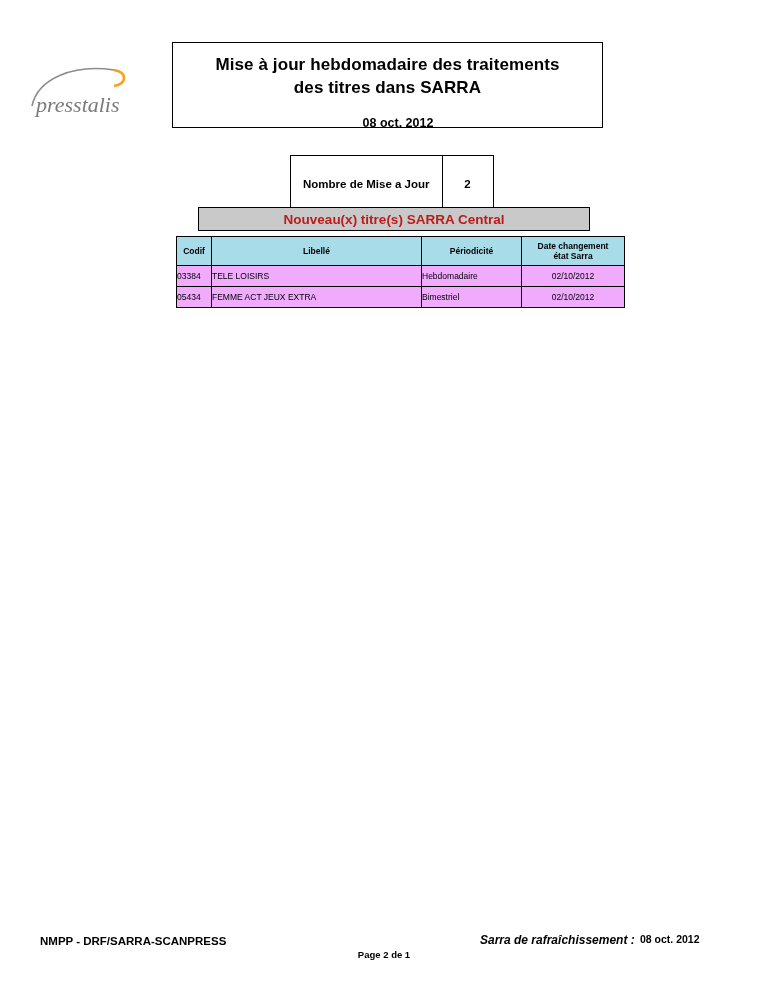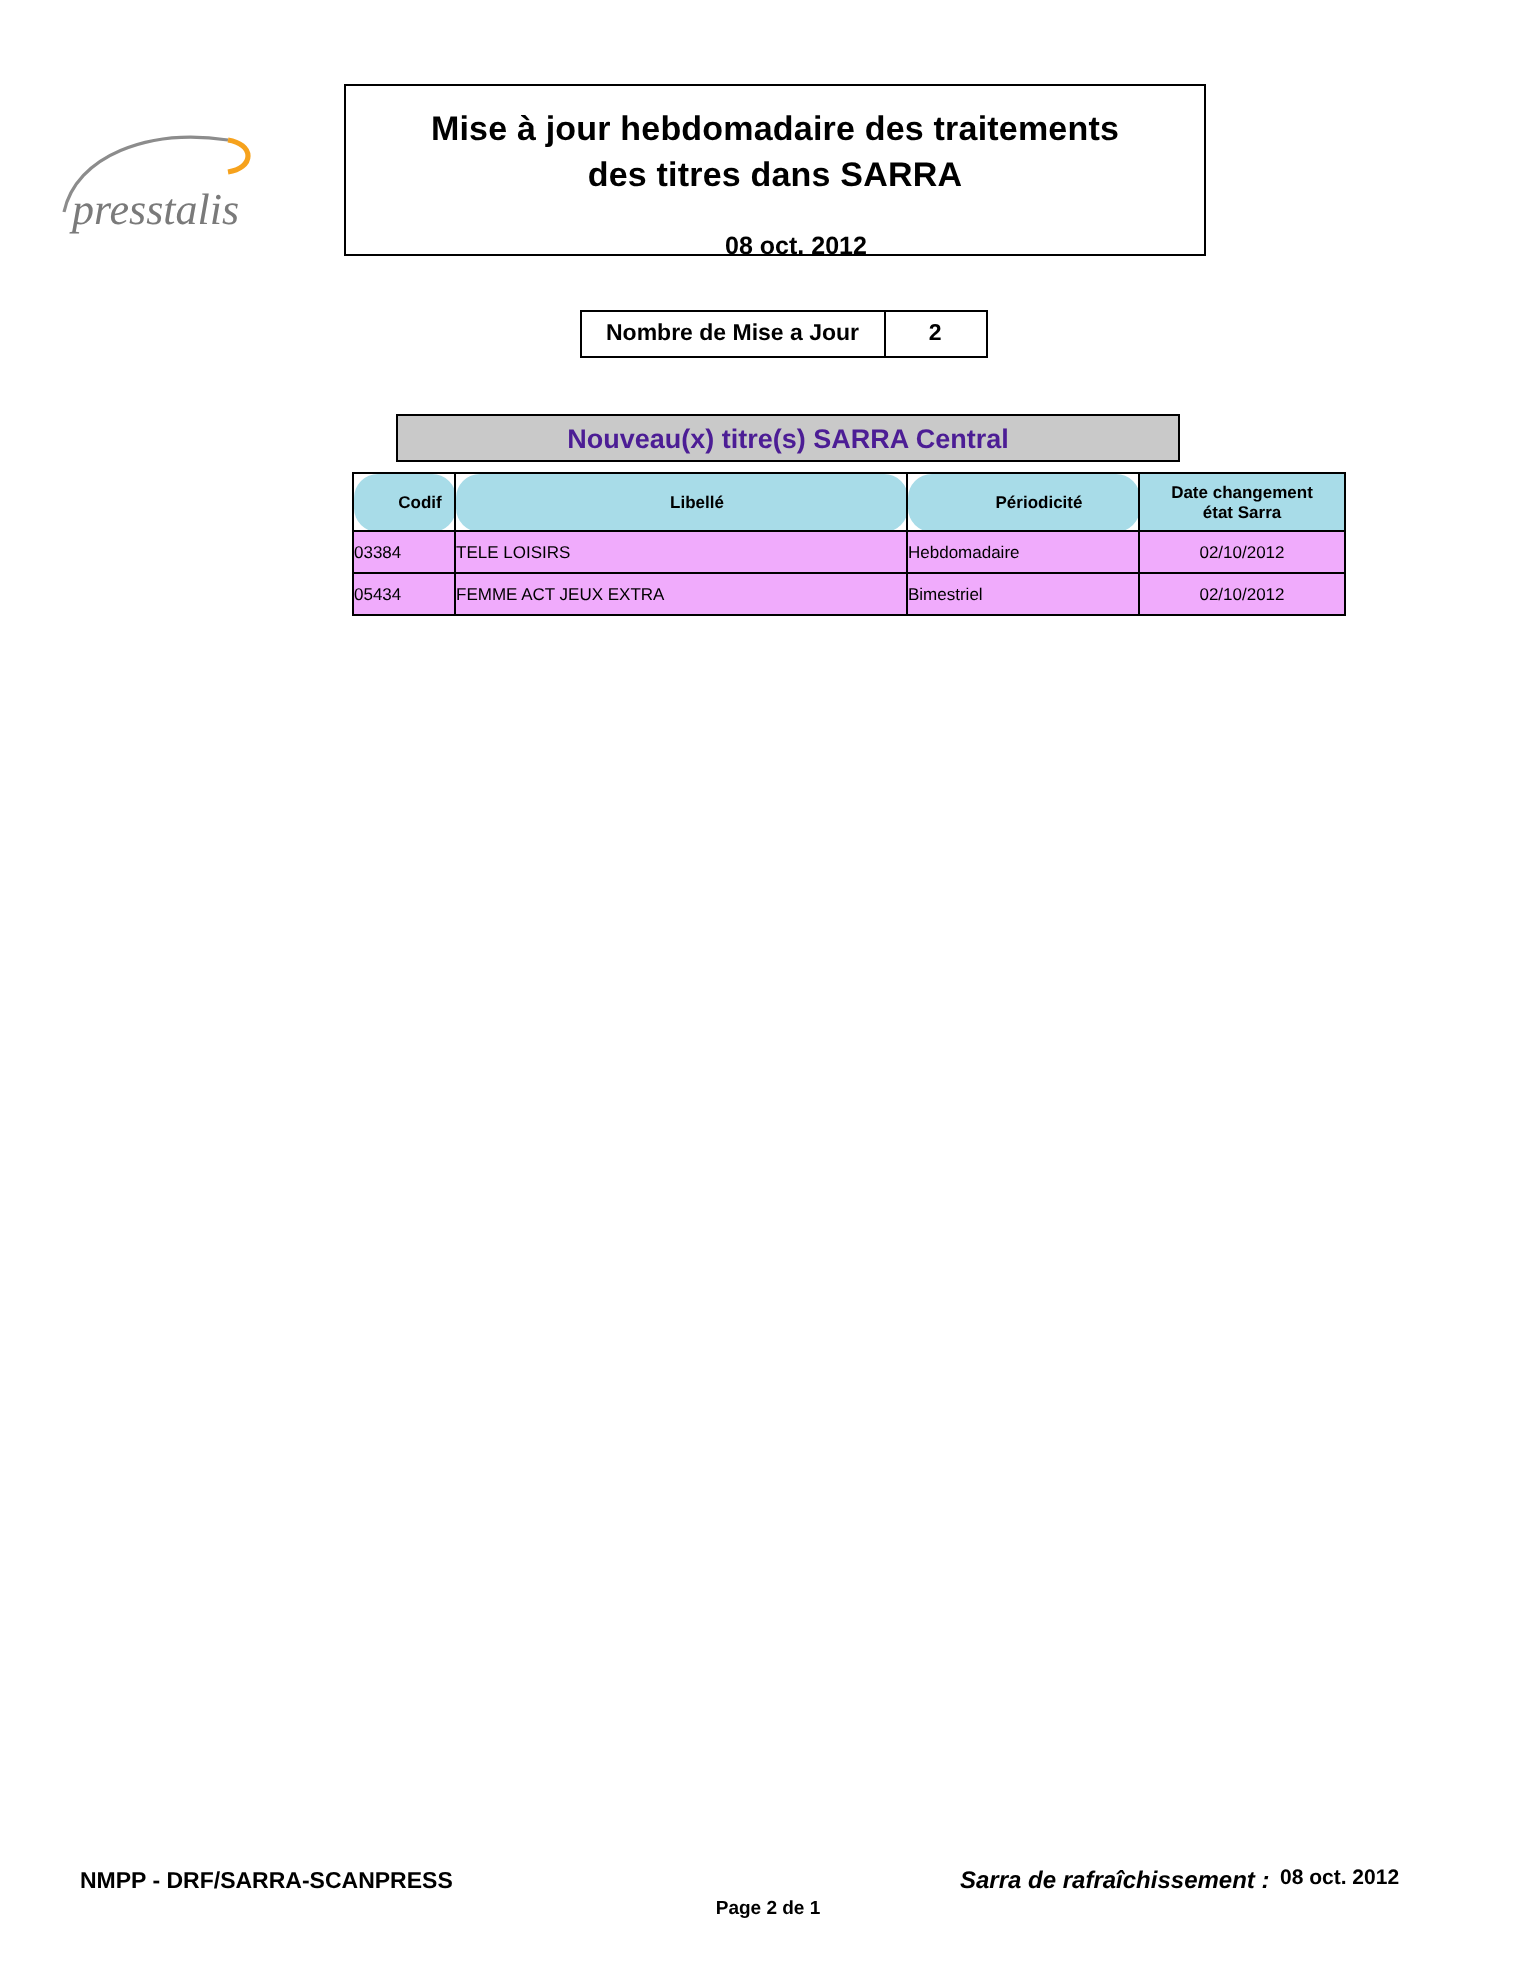--- a/index.html
+++ b/index.html
@@ -58,21 +58,21 @@
   
   .count-wrap {
     position: absolute;
     left: 290px;
     top: 155px;
     display: flex;
     align-items: stretch;
   }
   .count-label {
     border: 1px solid #000000;
-    padding: 4px 12px;
+    padding: 21px 12px;
     font-size: 11.5px;
     font-weight: bold;
     white-space: nowrap;
     line-height: 14px;
   }
   .count-value {
     border: 1px solid #000000;
     border-left: none;
     width: 50px;
     display: flex;
@@ -85,21 +85,21 @@
   
   .section-banner {
     position: absolute;
     left: 198px;
     top: 207px;
     width: 392px;
     height: 24px;
     box-sizing: border-box;
     background: #c9c9c9;
     border: 1px solid #000000;
-    color: #4c1d95;
+    color: #b91c1c;
     font-size: 13.5px;
     font-weight: bold;
     display: flex;
     align-items: center;
     justify-content: center;
   }
 
   
   .data-table {
     position: absolute;
@@ -124,21 +124,21 @@
   .data-table tbody td {
     background: #f0abfc;
     height: 20px;
   }
   .col-codif   { width: 34px;  text-align: left;   padding-left: 3px; }
   .col-libelle { width: 209px; text-align: left;   padding-left: 4px; }
   .col-period  { width: 99px;  text-align: left;   padding-left: 4px; }
   .col-datechg { width: 102px; text-align: center; }
   thead .col-codif,
   thead .col-libelle,
-  thead .col-period { text-align: center; padding-left: 16px; border-radius: 12px; }
+  thead .col-period { text-align: center; padding-left: 0; }
 
   
   .footer-left {
     position: absolute;
     left: 40px;
     top: 935px;
     font-size: 11.5px;
     font-weight: bold;
   }
   .footer-refresh-label {

